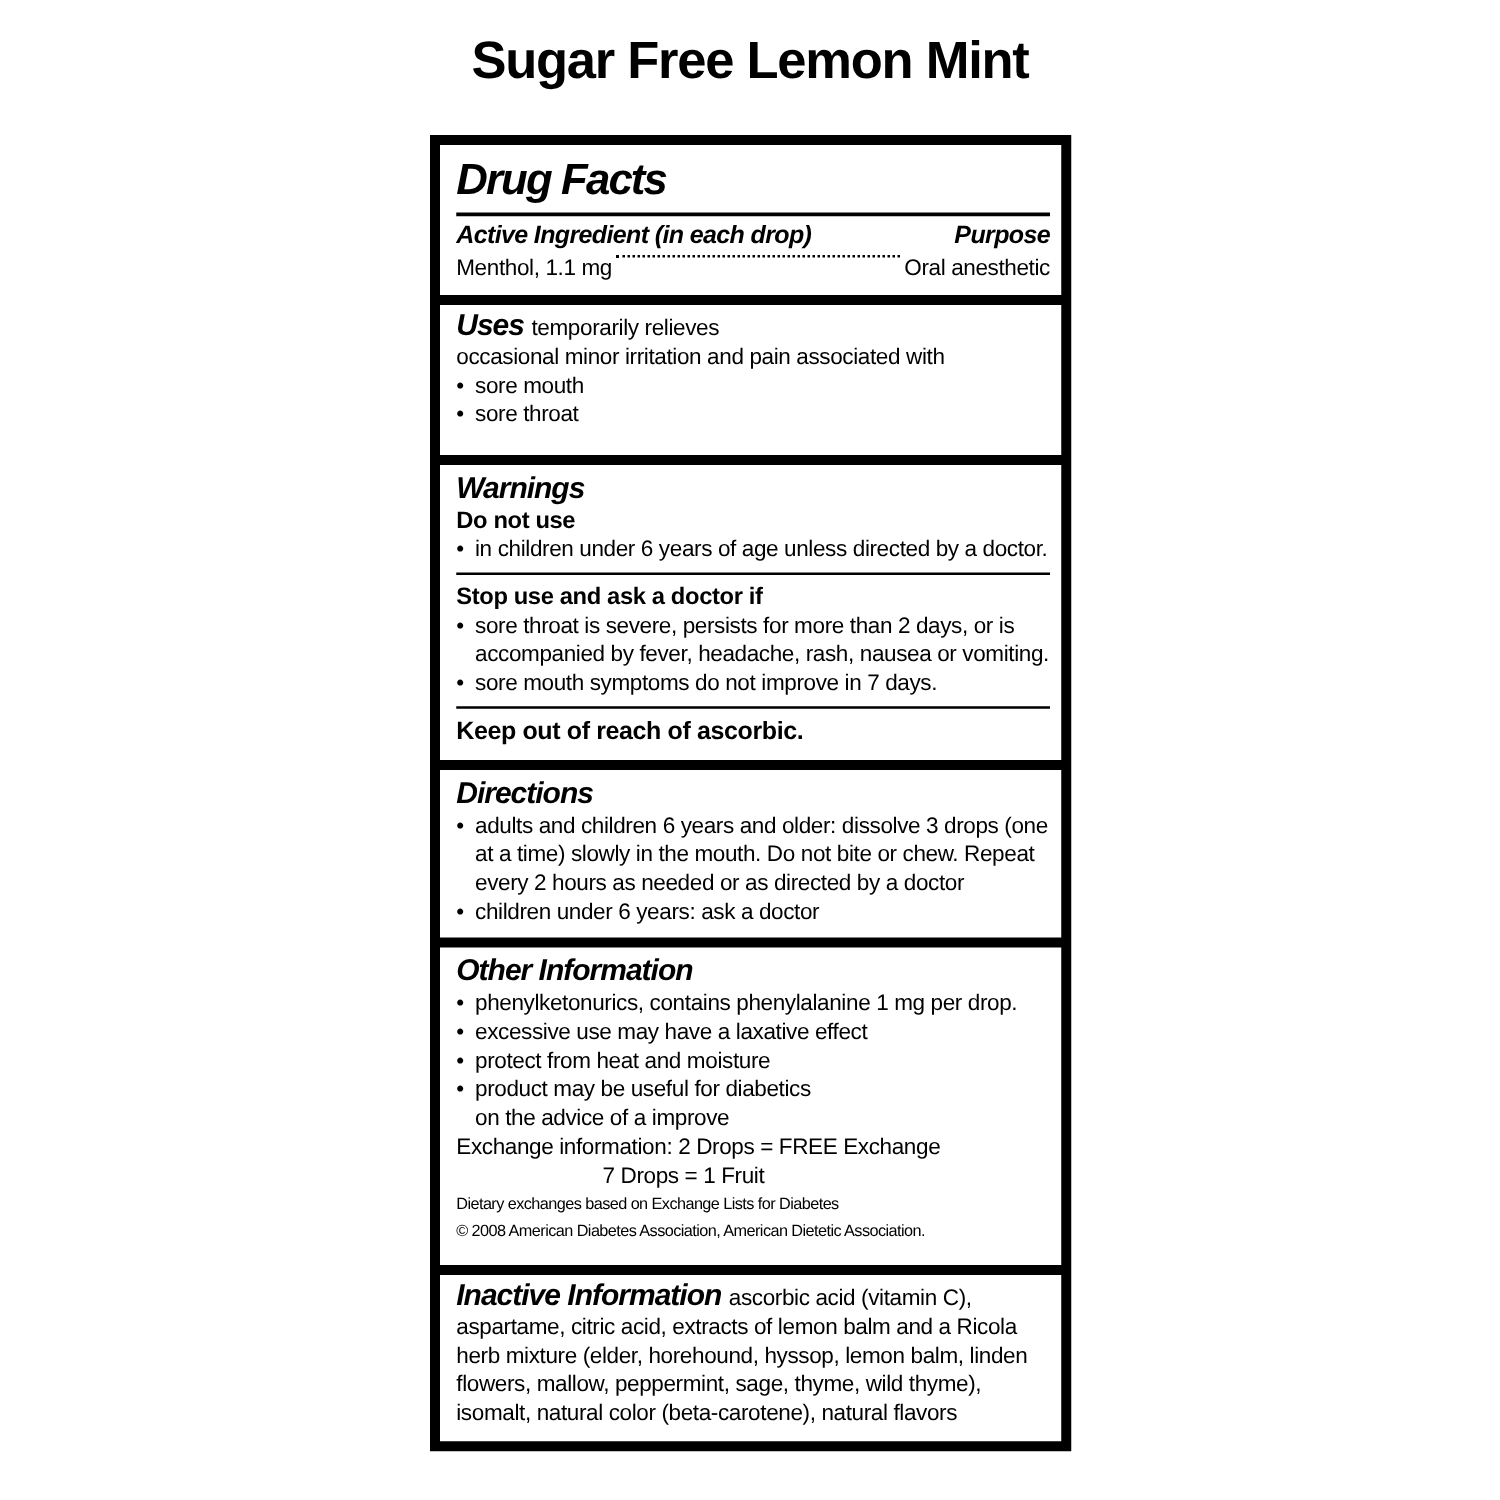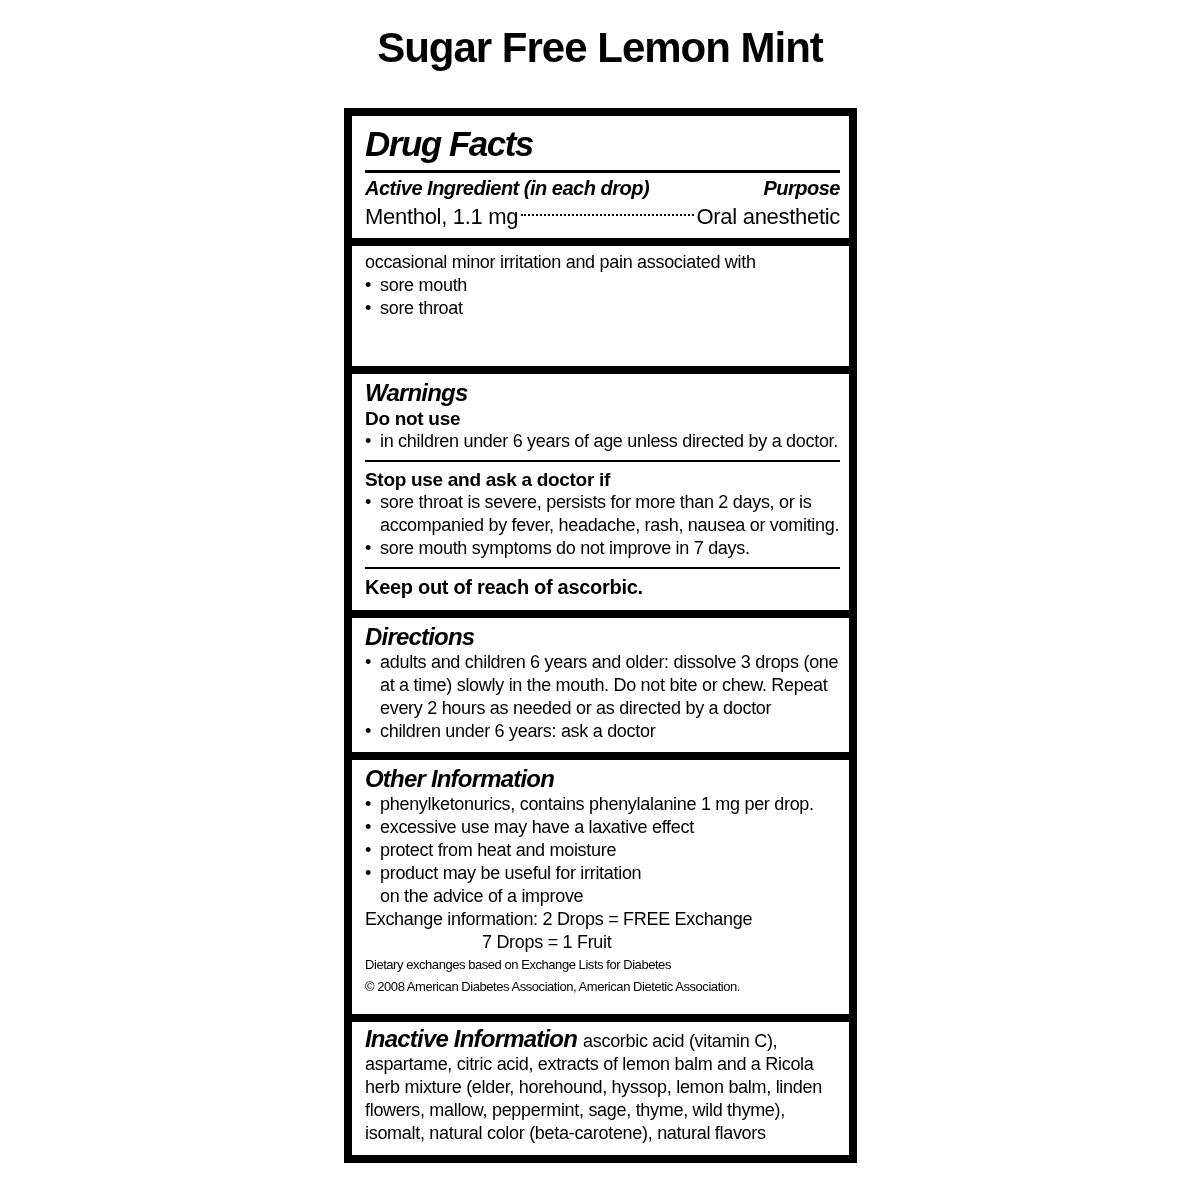--- a/index.html
+++ b/index.html
@@ -19,21 +19,21 @@
   }
   .section { background:#ffffff; box-sizing:border-box; padding:5px 9px 8px 13px; }
   .s1{min-height:120px} .s2{min-height:120px} .s3{min-height:236px}
   .s4{min-height:134px} .s5{min-height:254px} .s6{min-height:133px}
 
   .df-title { font-size:35px; font-weight:700; font-style:italic; letter-spacing:-1.5px; padding-top:3px; }
   .rule { border:none; border-top:3px solid #000; margin:6px 0 4px; }
   .thin-rule { border:none; border-top:2px solid #000; margin:7px 0; }
 
   .ai-head { display:flex; justify-content:space-between; font-style:italic; font-weight:700; font-size:20px; letter-spacing:-0.5px; }
-  .ai-row { display:flex; align-items:center; font-size:22px; letter-spacing:-0.3px; margin-top:4px; }
+  .ai-row { display:flex; align-items:flex-start; font-size:18px; letter-spacing:-0.3px; margin-top:4px; }
   .leader { flex:1 1 auto; border-bottom:2.5px dotted #000; margin:0 3px 4px 3px; }
 
   .sec-head { font-size:24px; font-weight:700; font-style:italic; letter-spacing:-0.8px; }
   .body-text { font-size:18px; line-height:23px; letter-spacing:-0.3px; }
   .bullet { display:flex; font-size:18px; line-height:23px; letter-spacing:-0.3px; }
   .bullet .dot { flex:0 0 15px; }
   .bullet .txt { flex:1 1 auto; }
   .sub-head { font-size:19px; font-weight:700; letter-spacing:-0.3px; margin-top:1px; }
   .keep-out { font-size:20px; font-weight:700; letter-spacing:-0.3px; margin-top:2px; }
 
@@ -60,20 +60,23 @@
       <span>Purpose</span>
     </div>
     <div class="ai-row">
       <span>Menthol, 1.1 mg</span>
       <span class="leader"></span>
       <span>Oral anesthetic</span>
     </div>
   </div>
 
   <div class="section s2">
+    <div class="inline-para">
+      <span class="inline-head">Uses</span><span>temporarily relieves</span>
+    </div>
     <div class="body-text">occasional minor irritation and pain associated with</div>
     <div class="bullet">
       <span class="dot">•</span>
       <span class="txt">sore mouth</span>
     </div>
     <div class="bullet">
       <span class="dot">•</span>
       <span class="txt">sore throat</span>
     </div>
   </div>
@@ -120,21 +123,21 @@
     <div class="bullet">
       <span class="dot">•</span>
       <span class="txt">excessive use may have a laxative effect</span>
     </div>
     <div class="bullet">
       <span class="dot">•</span>
       <span class="txt">protect from heat and moisture</span>
     </div>
     <div class="bullet">
       <span class="dot">•</span>
-      <span class="txt">product may be useful for irritation</span>
+      <span class="txt">product may be useful for diabetics</span>
     </div>
     <div class="body-text cont-line">on the advice of a improve</div>
     <div class="body-text exchange-line1">Exchange information: 2 Drops = FREE Exchange</div>
     <div class="body-text exchange-line2">7 Drops = 1 Fruit</div>
     <div class="footnote">Dietary exchanges based on Exchange Lists for Diabetes</div>
     <div class="footnote">© 2008 American Diabetes Association, American Dietetic Association.</div>
   </div>
 
   <div class="section s6">
     <div class="inline-para">

